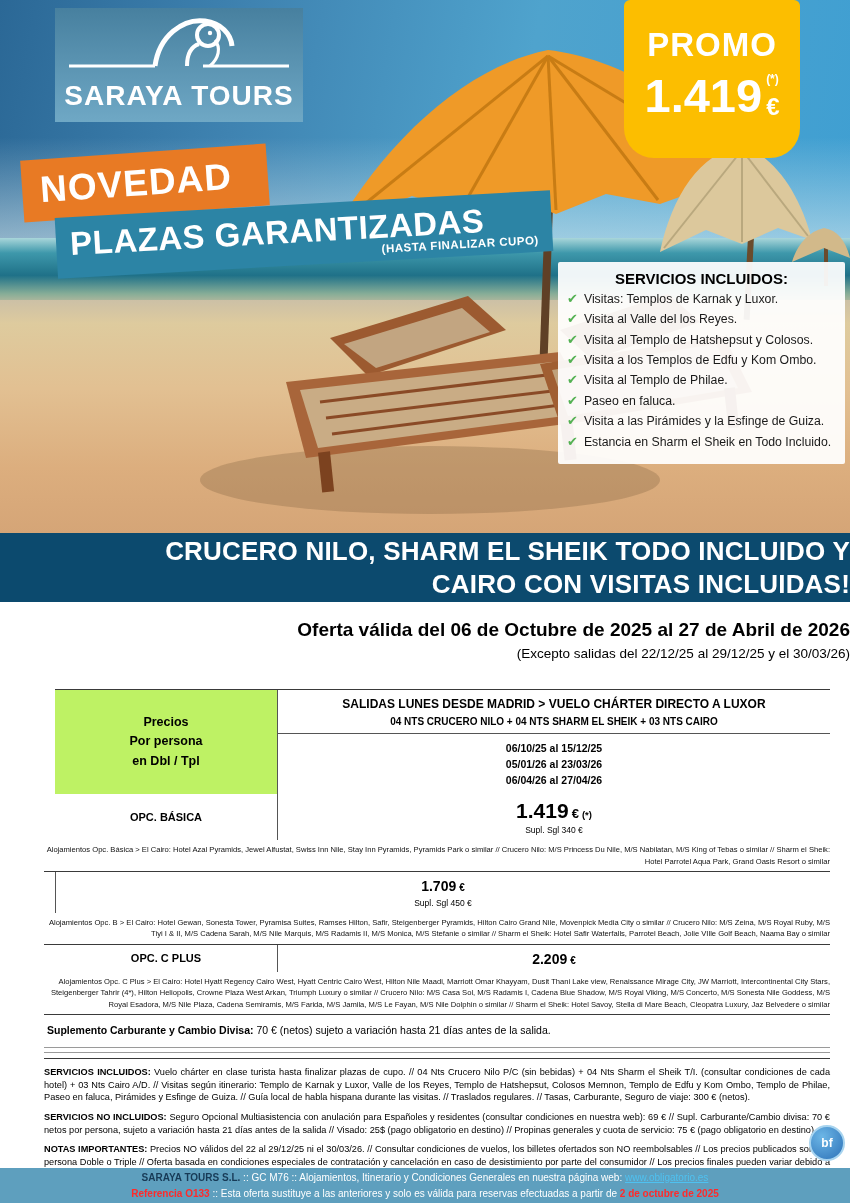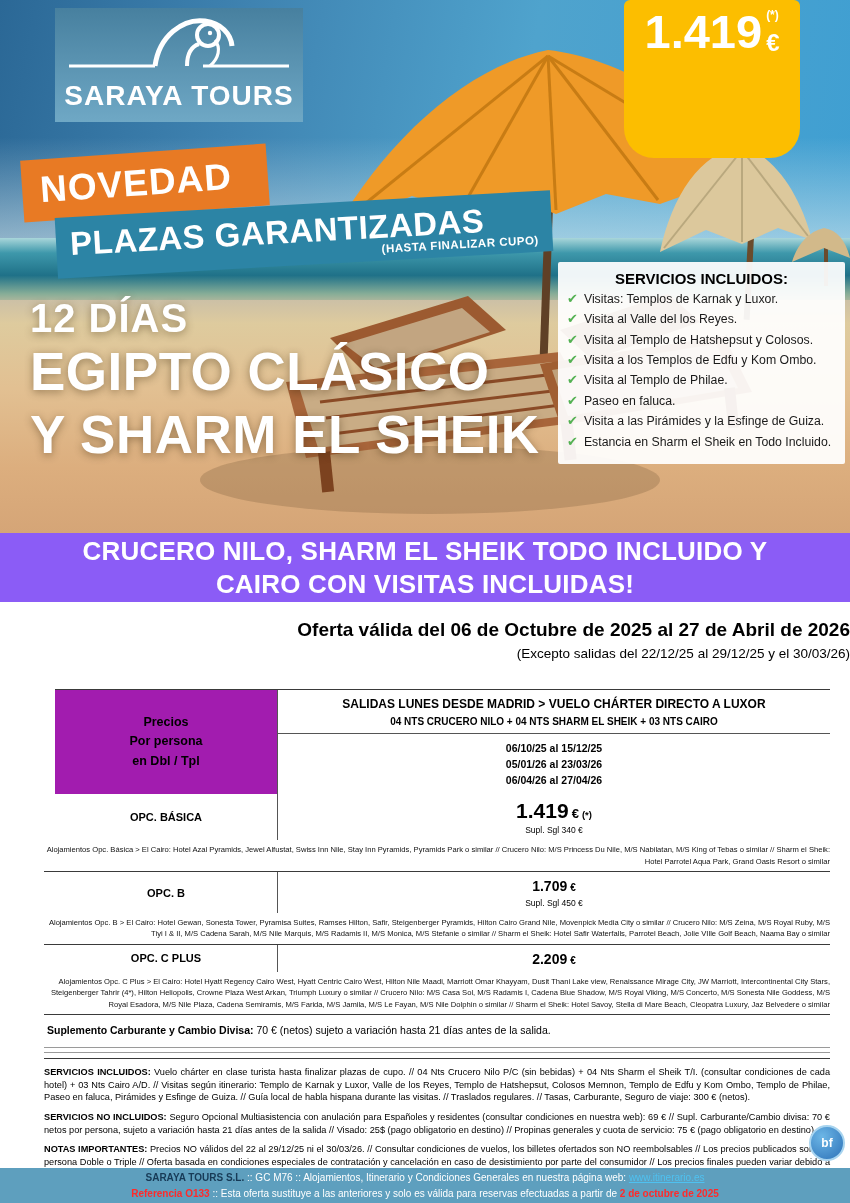--- a/index.html
+++ b/index.html
@@ -48,33 +48,33 @@
   .ht2,.ht3{font-size:53px;font-weight:bold;letter-spacing:.5px;line-height:1.18;}
 
   
   .services{position:absolute;left:558px;top:262px;width:287px;background:rgba(255,255,255,.93);
             border-radius:2px;padding:8px 9px 9px;box-sizing:border-box;}
   .services-title{font-size:15px;font-weight:bold;text-align:center;margin-bottom:5px;color:#000;}
   .svc{display:flex;align-items:flex-start;font-size:12.3px;color:#1a1a1a;margin:5px 0;line-height:1.25;}
   .svc .chk{color:#53b152;font-weight:bold;font-size:13px;margin-right:6px;line-height:1.1;}
 
   
-  .red-banner{position:absolute;top:533px;left:0;width:100%;height:69px;background:#8b5cf6;
-      color:#fff;display:flex;flex-direction:column;justify-content:center;align-items:center;
+  .red-banner{position:absolute;top:533px;left:0;width:100%;height:69px;background:#0c4a6e;
+      color:#fff;display:flex;flex-direction:column;justify-content:center;align-items:flex-end;
       font-weight:bold;font-size:26px;line-height:1.25;letter-spacing:.2px;text-align:center;}
 
   
   .offer{position:absolute;top:602px;left:0;width:100%;text-align:right;color:#000;}
   .offer-title{margin-top:17px;font-size:19px;font-weight:bold;}
   .offer-sub{margin-top:5px;font-size:13.5px;padding-left:46px;}
 
   
   .content{position:absolute;top:689px;left:44px;width:786px;color:#000;}
   .t-head{display:flex;margin-left:11px;border-top:1.5px solid #3a3a3a;}
-  .t-left{width:222px;background:#a21caf;display:flex;flex-direction:column;justify-content:center;
+  .t-left{width:222px;background:#bef264;display:flex;flex-direction:column;justify-content:center;
           text-align:center;font-weight:bold;font-size:12.5px;line-height:1.55;}
   .t-right{flex:1;border-left:1.5px solid #555;text-align:center;}
   .t-title{font-size:12px;font-weight:bold;padding-top:7px;}
   .t-sub{font-size:10px;font-weight:bold;margin-top:5px;padding-bottom:6px;border-bottom:1.2px solid #555;}
   .t-dates{padding:7px 0 6px;font-size:10.5px;font-weight:bold;line-height:1.5;}
   .t-row{display:flex;margin-left:11px;}
   .row-left{width:222px;display:flex;align-items:center;justify-content:center;
             font-size:11px;font-weight:bold;text-align:center;}
   .row-right{flex:1;border-left:1.5px solid #555;text-align:center;padding:6px 0 5px;}
   .price-big{line-height:1;}
@@ -177,40 +177,36 @@
         <path d="M96 58 C 100 28, 124 10, 146 13 C 162 15, 172 26, 173 38" fill="none" stroke="#fff" stroke-width="5"></path>
         <circle cx="149" cy="27" r="11" fill="none" stroke="#fff" stroke-width="4"></circle>
         <path d="M156 32 C 162 40, 160 50, 151 58" fill="none" stroke="#fff" stroke-width="3.2"></path>
         <path d="M128 58 C 128 44, 134 38, 140 36" fill="none" stroke="#fff" stroke-width="4"></path>
         <circle cx="151" cy="25" r="2.2" fill="#fff"></circle>
       </svg>
       <div class="brand">SARAYA TOURS</div>
     </div>
 
     <div class="promo">
+      <div class="promo-label">PROMO</div>
       <div class="promo-price">
         <span class="p">1.419</span>
         <span class="cur-col">
           <span class="ast">(*)</span>
           <span class="eur">€</span>
         </span>
       </div>
     </div>
 
     <div class="ribbon-novedad">NOVEDAD</div>
     <div class="ribbon-plazas">
       <div class="main">PLAZAS GARANTIZADAS</div>
       <div class="sub">(HASTA FINALIZAR CUPO)</div>
     </div>
 
-    <div class="hero-title">
-      <div class="ht1">12 DÍAS</div>
-      <div class="ht2">EGIPTO CLÁSICO</div>
-      <div class="ht3">Y SHARM EL SHEIK</div>
-    </div>
 
     <div class="services">
       <div class="services-title">SERVICIOS INCLUIDOS:</div>
       <div class="svc">
           <span class="chk">✔</span>
           <span>Visitas: Templos de Karnak y Luxor.</span>
         </div>
       <div class="svc">
           <span class="chk">✔</span>
           <span>Visita al Valle del los Reyes.</span>
@@ -278,21 +274,20 @@
           <div class="price-big">
             <span class="p">1.419</span><span class="e">€</span><span class="n">(*)</span>
           </div>
           <div class="suppl">Supl. Sgl 340 €</div>
         </div>
       </div>
       <div class="alog">Alojamientos Opc. Básica &gt; El Cairo: Hotel Azal Pyramids, Jewel Alfustat, Swiss Inn Nile, Stay Inn Pyramids, Pyramids Park o similar // Crucero Nilo: M/S Princess Du Nile, M/S Nabilatan, M/S King of Tebas o similar // Sharm el Sheik: Hotel Parrotel Aqua Park, Grand Oasis Resort o similar</div>
 
       <div class="hline"></div>
       <div class="t-row">
-        <div class="row-left">OPC. B</div>
         <div class="row-right">
           <div class="price-mid">
             <span class="p">1.709</span><span class="e">€</span>
           </div>
           <div class="suppl">Supl. Sgl 450 €</div>
         </div>
       </div>
       <div class="alog">Alojamientos Opc. B &gt; El Cairo: Hotel  Gewan, Sonesta Tower, Pyramisa Suites, Ramses Hilton, Safir, Steigenberger Pyramids, Hilton Cairo Grand Nile, Movenpick Media City o similar // Crucero Nilo: M/S Zeina, M/S Royal Ruby, M/S Tiyi I &amp; II, M/S Cadena Sarah, M/S Nile Marquis, M/S Radamis II, M/S Monica, M/S Stefanie o similar // Sharm el Sheik: Hotel Safir Waterfalls, Parrotel Beach, Jolie VIlle Golf Beach, Naama Bay o similar</div>
 
       <div class="hline"></div>
@@ -316,20 +311,20 @@
 
     <p class="fp"><b>SERVICIOS INCLUIDOS:</b><span> Vuelo chárter en clase turista hasta finalizar plazas de cupo. // 04 Nts Crucero Nilo P/C (sin bebidas) + 04 Nts Sharm el Sheik T/I. (consultar condiciones de cada hotel) + 03 Nts Cairo A/D. // Visitas según itinerario: Templo de Karnak y Luxor, Valle de los Reyes, Templo de Hatshepsut, Colosos Memnon, Templo de Edfu y Kom Ombo, Templo de Philae, Paseo en faluca, Pirámides y Esfinge de Guiza. // Guía local de habla hispana durante las visitas. // Traslados regulares. //  Tasas, Carburante, Seguro de viaje: 300 € (netos).</span></p>
     <p class="fp"><b>SERVICIOS NO INCLUIDOS:</b><span> Seguro Opcional Multiasistencia con anulación para Españoles y residentes (consultar condiciones en nuestra web): 69 € // Supl. Carburante/Cambio divisa: 70 € netos por persona, sujeto a variación hasta 21 días antes de la salida // Visado: 25$ (pago obligatorio en destino) // Propinas generales y cuota de servicio: 75 € (pago obligatorio en destino).</span></p>
     <p class="fp"><b>NOTAS IMPORTANTES:</b><span> Precios NO válidos del 22 al 29/12/25 ni el 30/03/26.  // Consultar condiciones de vuelos, los billetes ofertados son NO reembolsables // Los precios publicados son por persona Doble o Triple // Oferta basada en condiciones especiales de contratación y cancelación en caso de desistimiento por parte del consumidor // Los precios finales pueden variar debido a modificaciones de tarifas, tasas, carburantes y/o cambios de divisas hasta 21 días antes de la salida.</span></p>
   </div>
 
   <div class="bf">bf</div>
 
   <div class="footer">
     <div>
-      <span class="f-brand">SARAYA TOURS S.L.</span><span> :: GC M76 ::  Alojamientos, Itinerario y Condiciones Generales en nuestra página web:  </span><span class="f-link">www.itinerario.es</span>
+      <span class="f-brand">SARAYA TOURS S.L.</span><span> :: GC M76 ::  Alojamientos, Itinerario y Condiciones Generales en nuestra página web:  </span><span class="f-link">www.obligatorio.es</span>
     </div>
     <div>
       <span class="f-red">Referencia O133</span><span> :: Esta oferta sustituye a las anteriores y solo es válida para reservas efectuadas a partir de </span><span class="f-red">2 de octubre de 2025</span>
     </div>
   </div>
 
 </div>
 
 </body></html>

